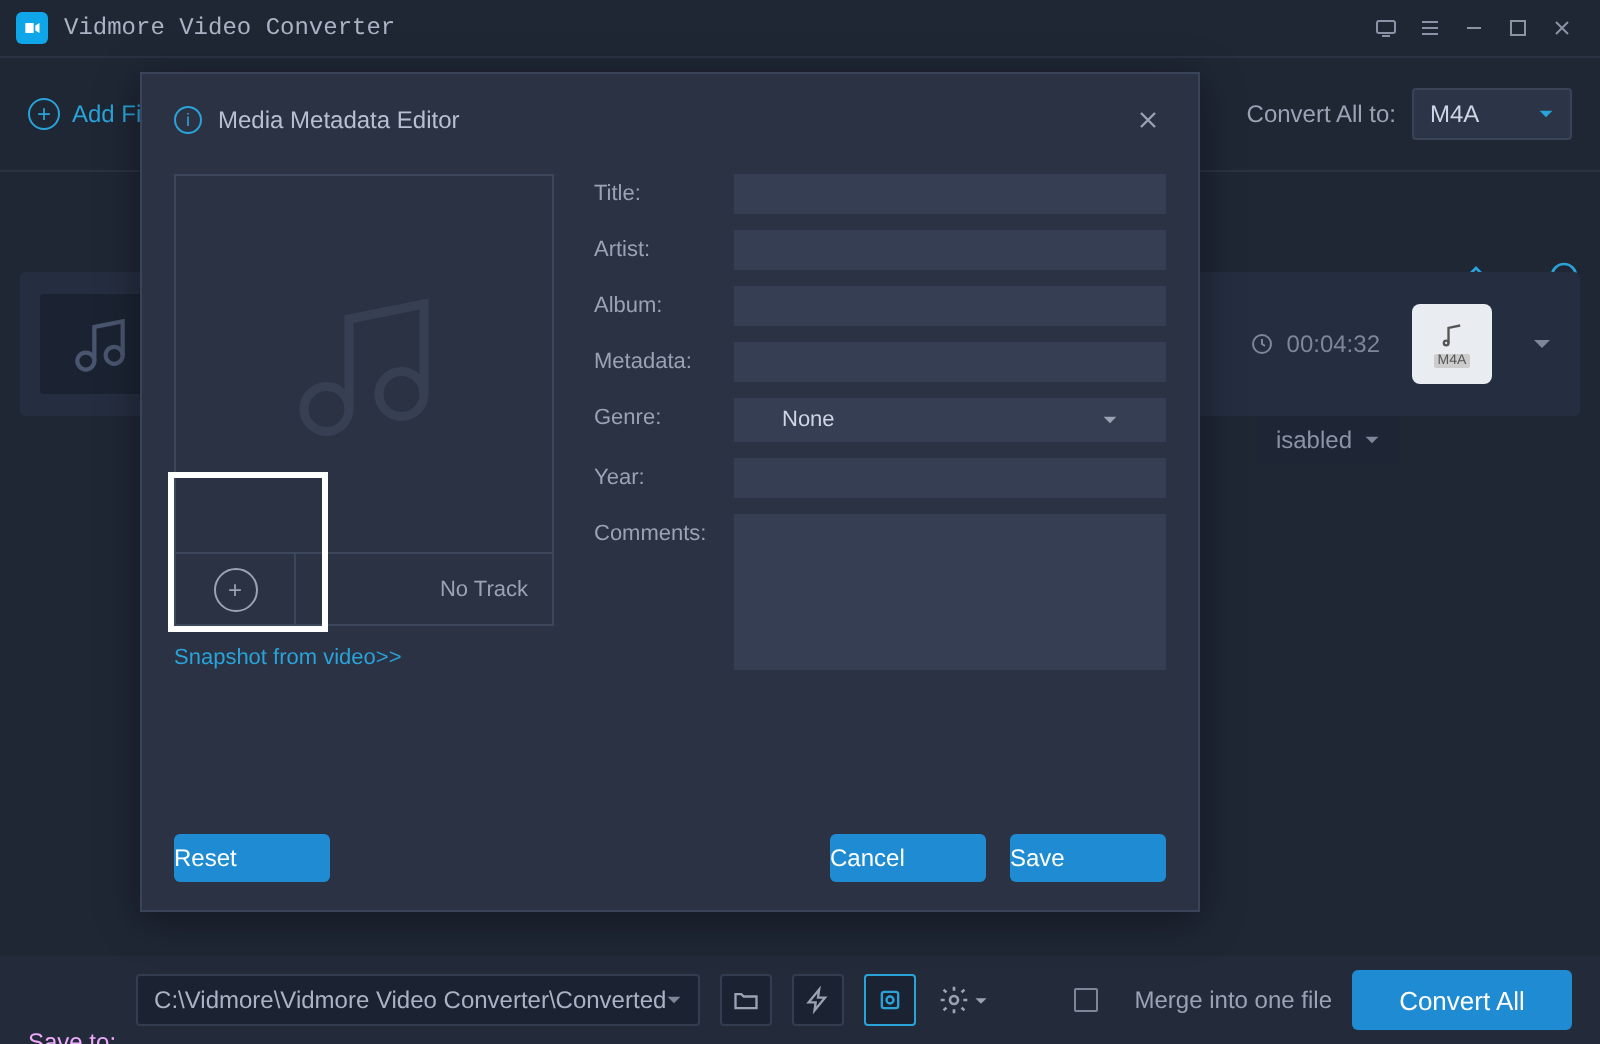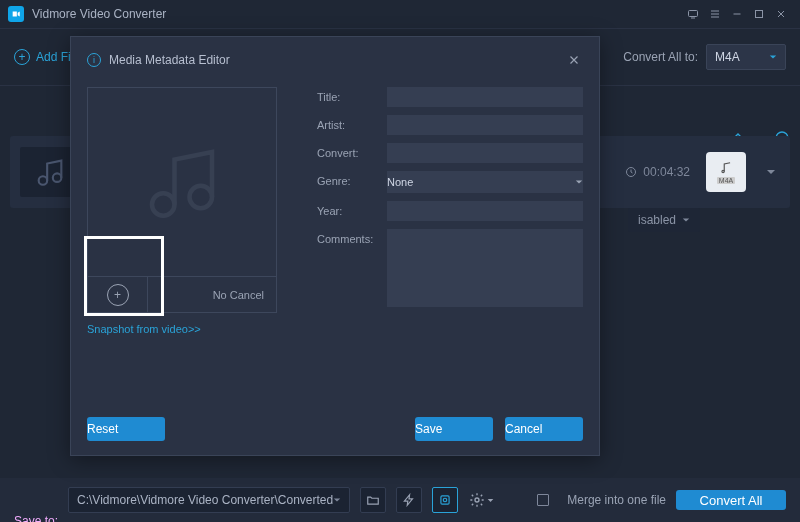--- a/index.html
+++ b/index.html
@@ -3,21 +3,21 @@
 <meta charset="utf-8">
 <style>
   * { box-sizing: border-box; margin: 0; padding: 0; font-family: -apple-system, "Segoe UI", Arial, sans-serif; }
   html, body { width: 800px; height: 522px; overflow: hidden; }
   body { background: #1f2735; color: #8b94a6; font-size: 12px; position: relative; }
 
   
   .titlebar { height: 28px; display: flex; align-items: center; padding: 0 8px; background: #1f2735; }
   .titlebar .logo { width: 16px; height: 16px; background: #0fa5e9; border-radius: 3px; margin-right: 8px; display:flex; align-items:center; justify-content:center;}
   .titlebar .logo svg{width:10px;height:10px;}
-  .titlebar .title { color: #aab3c4; font-size: 12px; }
+  .titlebar .title { color: #aab3c4; font-size: 12px; font-family: Liberation Mono, monospace; }
   .titlebar .spacer { flex: 1; }
   .win-btn { width: 22px; height: 22px; display: flex; align-items: center; justify-content: center; color: #8b94a6; cursor: pointer; }
   .win-btn svg { width: 12px; height: 12px; }
 
   
   .subbar { height: 58px; border-top: 1px solid #2a3244; border-bottom: 1px solid #2a3244; display: flex; align-items: center; padding: 0 14px; }
   .add-files { display: flex; align-items: center; color: #2aa3d8; font-size: 12px; cursor: pointer; }
   .add-files .plus-circ { width: 16px; height: 16px; border: 1.5px solid #2aa3d8; border-radius: 50%; display:flex; align-items:center; justify-content:center; margin-right: 6px; }
   .add-files .plus-circ::before { content:"+"; font-size: 12px; line-height: 1; }
   .subbar .spacer { flex:1; }
@@ -41,45 +41,45 @@
 
   
   .bottombar { position:absolute; bottom:0; left:0; right:0; height:44px; background:#232b3b; display:flex; align-items:center; padding:0 14px; gap:10px;}
   .save-to { color:#f0abfc;margin-top:42px; }
   .path-field { flex:0 0 270px; height:26px; background:#1b2332; border:1px solid #333d52; color:#aab3c4; display:flex; align-items:center; justify-content:space-between; padding:0 8px; border-radius:2px; cursor:pointer;}
   .tool-ic { width:26px; height:26px; background:#1b2332; border:1px solid #333d52; border-radius:2px; display:flex; align-items:center; justify-content:center; cursor:pointer;}
   .tool-ic.hl { border-color:#2aa3d8;}
   .bottombar .spacer { flex:1;}
   .merge-check { display:flex; align-items:center; gap:18px; color:#9aa3b4; cursor:pointer;}
   .merge-check .box { width:12px; height:12px; border:1px solid #7e879a; border-radius:1px;}
-  .convert-btn { width:110px; height:20px; background:#1f8bd2; color:#fff; border-radius:3px; display:flex; align-items:center; justify-content:center; cursor:pointer; font-size:13px;}
+  .convert-btn { width:110px; height:30px; background:#1f8bd2; color:#fff; border-radius:3px; display:flex; align-items:center; justify-content:center; cursor:pointer; font-size:13px;}
 
   
   .modal { position:absolute; left:70px; top:36px; width:530px; height:420px; background:#2a3244; border:1px solid #3a4458; box-shadow:0 4px 20px rgba(0,0,0,.4); display:flex; flex-direction:column; padding:14px 16px;}
   .modal-head { display:flex; align-items:center; gap:8px; color:#b7bfd0; margin-bottom:18px;}
   .modal-head .info-ic { width:14px; height:14px; border:1.5px solid #2aa3d8; border-radius:50%; display:flex; align-items:center; justify-content:center; color:#2aa3d8; font-size:9px;}
   .modal-head .spacer { flex:1;}
   .modal-close { width:18px; height:18px; display:flex; align-items:center; justify-content:center; cursor:pointer;}
   .modal-body { flex:1; display:flex; gap:20px;}
   .cover-col { width:190px; display:flex; flex-direction:column;}
   .cover-box { width:190px; height:190px; border:1px solid #3d475c; display:flex; align-items:center; justify-content:center; position:relative;}
   .cover-box svg { width:90px; height:90px; opacity:.28;}
   .cover-bar { height:36px; display:flex; border:1px solid #3d475c; border-top:none;}
   .cover-bar .add { width:60px; border-right:1px solid #3d475c; display:flex; align-items:center; justify-content:center; cursor:pointer;}
   .cover-bar .add .plus-circ { width:22px; height:22px; border:1.5px solid #9aa3b4; border-radius:50%; display:flex; align-items:center; justify-content:center;}
   .cover-bar .add .plus-circ::before{content:"+"; color:#9aa3b4;}
   .cover-bar .noc { flex:1; display:flex; align-items:center; justify-content:flex-end; padding-right:12px; color:#9aa3b4; font-size:11px;}
   .snap { margin-top:10px; color:#2aa3d8; font-size:11px; cursor:pointer;}
   .highlight { position:absolute; left:-4px; bottom:-40px; width:80px; height:80px; border:3px solid #fff; pointer-events:none; z-index:5;}
 
-  .form-col { flex:1; display:flex; flex-direction:column; gap:8px;margin-left:20px;}
+  .form-col { flex:1; display:flex; flex-direction:column; gap:8px;}
   .frow { display:flex; align-items:flex-start; gap:8px;}
   .frow label { width:62px; padding-top:4px; color:#9aa3b4; font-size:11px;}
   .finput { flex:1; height:20px; background:#353e52; border:none; outline:none; color:#cfd6e4; padding:0 6px; font-size:11px;}
-  .fselect { flex:1; height:22px; background:#353e52; color:#cfd6e4; display:flex; align-items:center; justify-content:space-between; padding:0 0; font-size:11px; cursor:pointer;}
+  .fselect { flex:1; height:22px; background:#353e52; color:#cfd6e4; display:flex; align-items:center; justify-content:space-between; padding:0 24px; font-size:11px; cursor:pointer;}
   .ftextarea { flex:1; height:78px; background:#353e52; border:none; outline:none; color:#cfd6e4; padding:6px; font-size:11px; resize:none;}
 
   .modal-foot { display:flex; gap:12px; margin-top:12px;}
   .modal-foot .spacer{flex:1;}
   .mbtn { width:78px; height:24px; border-radius:3px; display:flex; align-items:center; font-size:12px; cursor:pointer;}
   .mbtn.reset { background:#1f8bd2; color:#fff;}
   .mbtn.save { background:#1f8bd2; color:#fff;}
   .mbtn.cancel { background:#1f8bd2; color:#fff;}
 
   .chev-down svg{width:8px;height:8px;}
@@ -255,36 +255,40 @@
             <circle cx="7" cy="18" r="3"></circle>
             <circle cx="17" cy="16" r="3"></circle>
             <path d="M10 18V6l10-2v12"></path>
           </svg>
         <div class="highlight"></div>
       </div>
       <div class="cover-bar">
         <div class="add">
           <span class="plus-circ"></span>
         </div>
-        <div class="noc">No Cancel</div>
+        <div class="noc">No Track</div>
       </div>
       <div class="snap">Snapshot from video&gt;&gt;</div>
     </div>
 
     <div class="form-col">
       <div class="frow">
           <label>Title:</label>
           <input class="finput" value="" style="">
         </div>
       <div class="frow">
           <label>Artist:</label>
           <input class="finput" value="" style="">
         </div>
       <div class="frow">
-          <label>Convert:</label>
+          <label>Album:</label>
+          <input class="finput" value="" style="">
+        </div>
+      <div class="frow">
+          <label>Metadata:</label>
           <input class="finput" value="" style="">
         </div>
       <div class="frow">
           <label>Genre:</label>
         <div class="fselect">
           <span>None</span>
           <svg viewBox="0 0 10 10" width="8" height="8" fill="#9aa3b4">
               <path d="M1 3l4 4 4-4z"></path>
             </svg>
         </div>
@@ -298,20 +302,20 @@
           <textarea class="ftextarea" style=""></textarea>
         </div>
     </div>
   </div>
 
   <div class="modal-foot">
     <div class="mbtn reset">
         <span>Reset</span>
       </div>
     <div class="spacer"></div>
+    <div class="mbtn cancel">
+        <span>Cancel</span>
+      </div>
     <div class="mbtn save">
         <span>Save</span>
       </div>
-    <div class="mbtn cancel">
-        <span>Cancel</span>
-      </div>
   </div>
 </div>
 
 </body></html>

